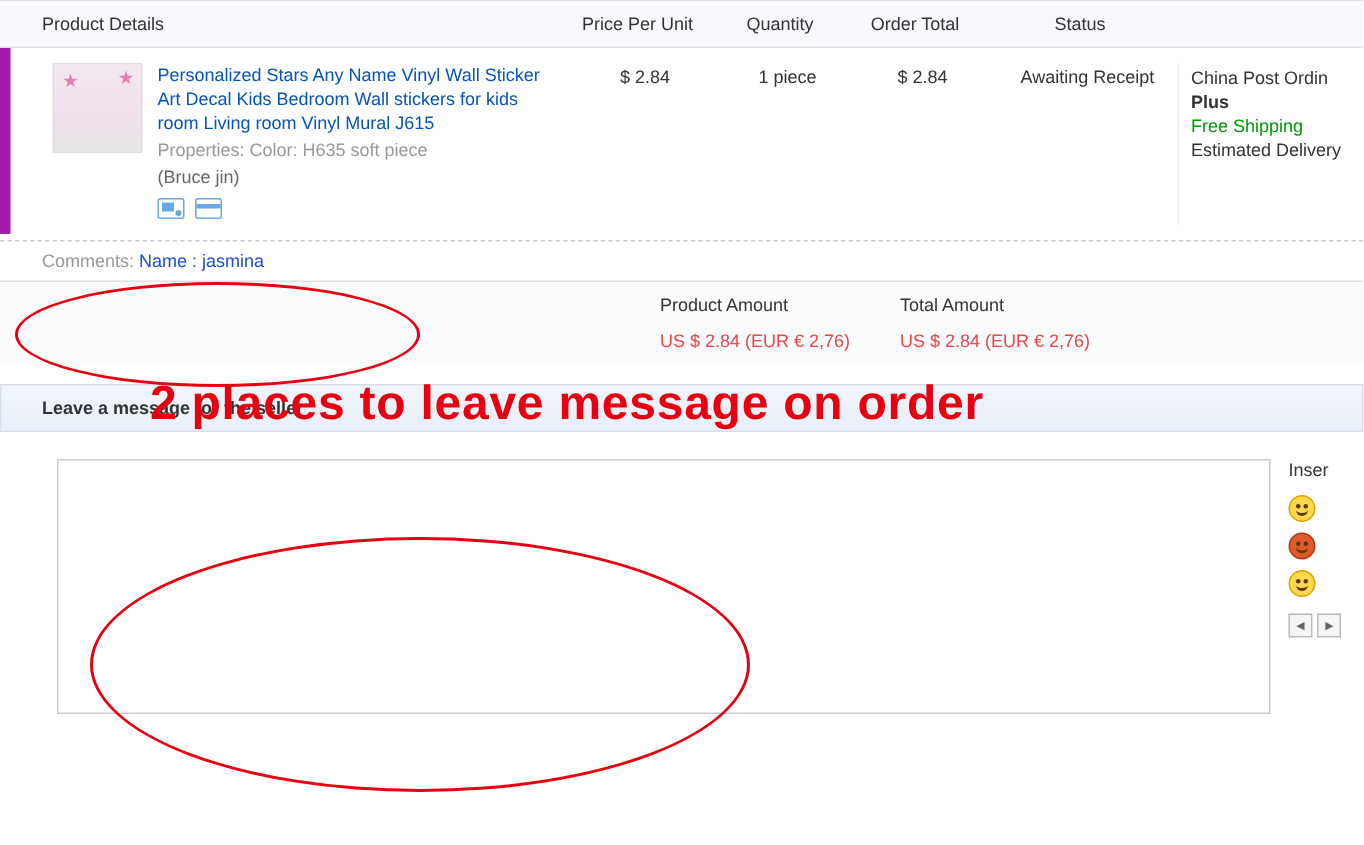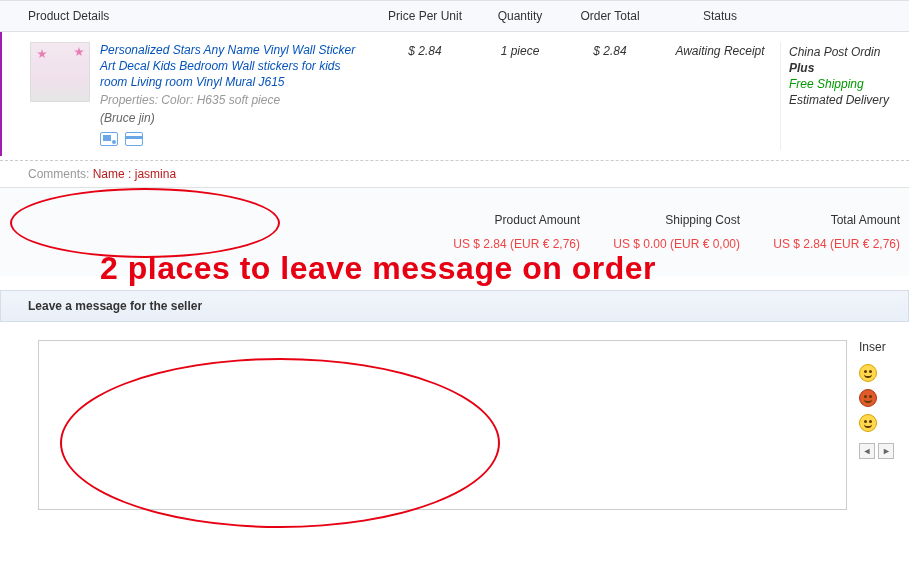--- a/index.html
+++ b/index.html
@@ -28,22 +28,21 @@
   .col-details { width: 370px; padding-left: 28px; }
   .col-price { width: 110px; text-align: center; }
   .col-qty { width: 80px; text-align: center; }
   .col-total { width: 100px; text-align: center; }
   .col-status { width: 120px; text-align: center; }
   .col-ship { flex: 1; padding-left: 8px; text-align: left; }
 
   .table-row {
     display: flex;
     padding: 10px 0 6px 0;
-    border-left: 2px solid #a21caf;
-    font-style: italic;
+    border-left: 7px solid #a21caf;
   }
   .prod-thumb {
     width: 60px;
     height: 60px;
     background: linear-gradient(180deg,#f3e8f0 0%,#f0e0ec 60%,#e6e6e6 100%);
     margin-left: 28px;
     margin-right: 10px;
     border: 1px solid #ddd;
     position: relative;
     flex-shrink: 0;
@@ -99,28 +98,27 @@
   .ship-free { color: #009900; }
   .ship-est { color: #333; }
 
   .comments-row {
     border-top: 1px dashed #ccc;
     padding: 6px 0 6px 28px;
     color: #999;
     font-size: 12px;
     margin-top: 4px;
   }
-  .comments-row .cval { color: #b91c1c; }
+  .comments-row .cval { color: #1d4ed8; }
 
   .totals-bar {
     display:flex;
     border-top:1px solid #e0e0e0;
     background:#fafbfd;
-    padding:25px 0;
-    text-align:right;
+    padding:8px 0;
   }
   .totals-spacer { width: 420px; }
   .totals-col {
     width: 160px;
     padding-left: 20px;
   }
   .totals-col .tlabel { color:#333; margin-bottom:10px; }
   .totals-col .tval { color:#ef4444; font-size:12px; }
 
   .overlay-text {
@@ -238,24 +236,20 @@
     <span class="cval">Name : jasmina</span>
   </div>
 
   <div class="totals-bar">
     <div class="totals-spacer"></div>
     <div class="totals-col">
       <div class="tlabel">Product Amount</div>
       <div class="tval">US $ 2.84 (EUR € 2,76)</div>
     </div>
     <div class="totals-col">
-      <div class="tlabel">Shipping Cost</div>
-      <div class="tval">US $ 0.00 (EUR € 0,00)</div>
-    </div>
-    <div class="totals-col">
       <div class="tlabel">Total Amount</div>
       <div class="tval">US $ 2.84 (EUR € 2,76)</div>
     </div>
   </div>
 </div>
 
 <div class="leave-msg-header">Leave a message for the seller</div>
 
 <div class="msg-area-wrap">
   <textarea class="msg-textarea" style=""></textarea>

